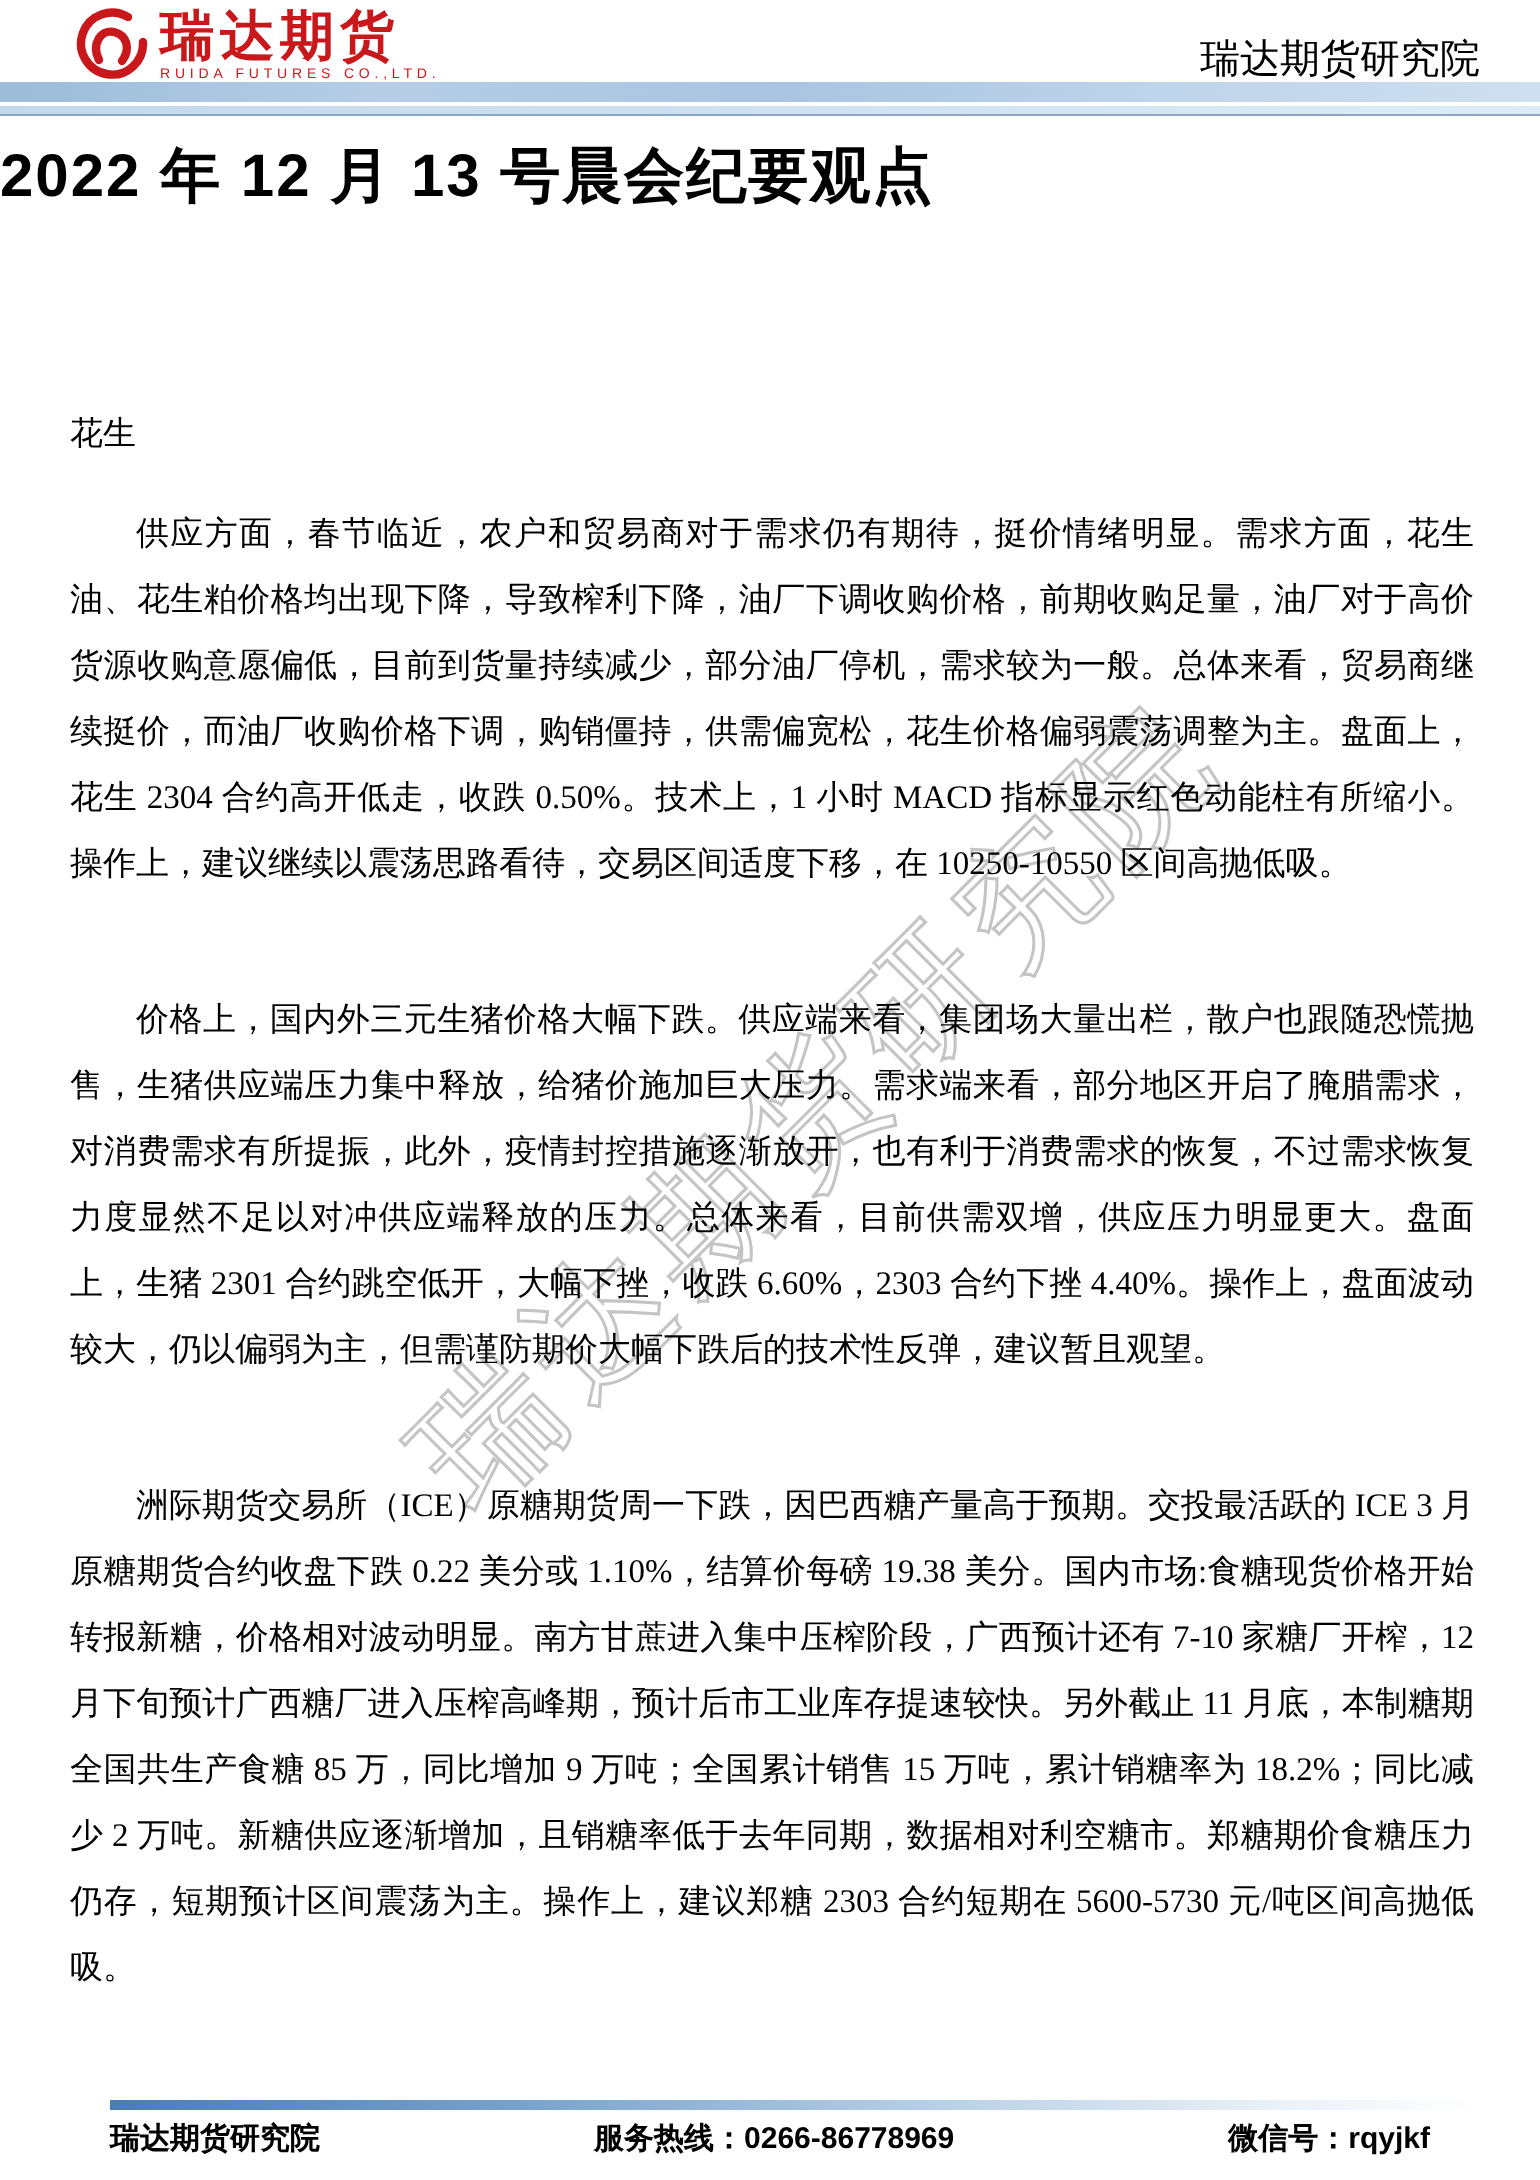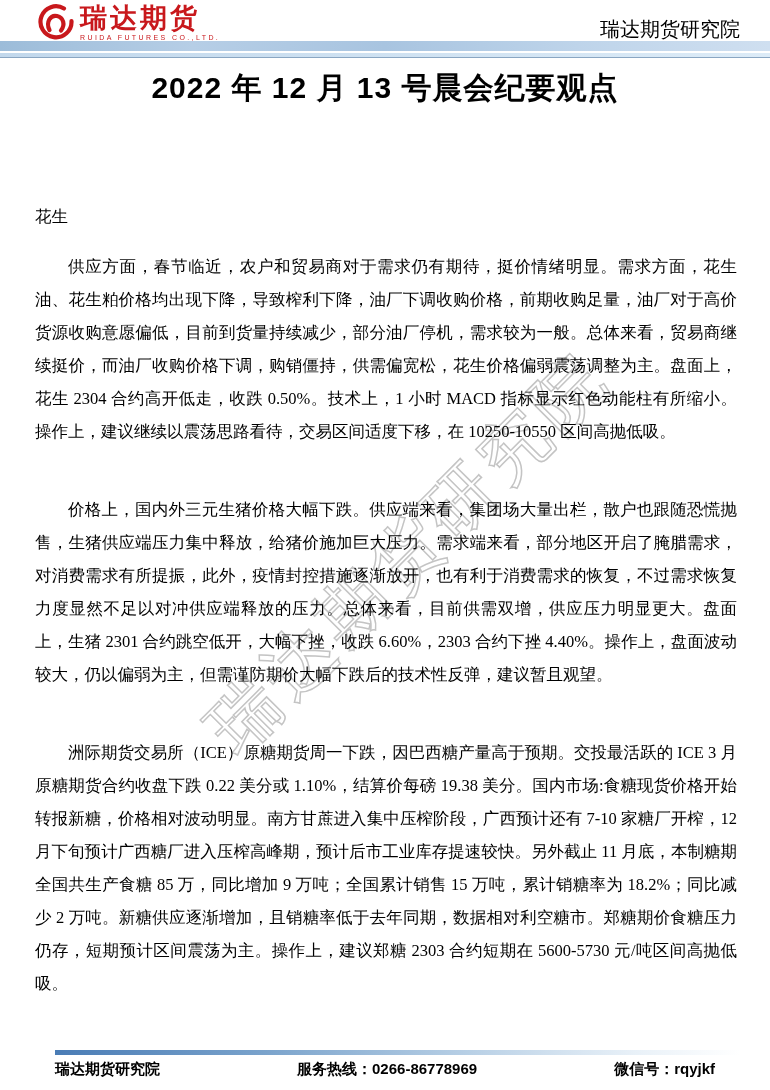--- a/index.html
+++ b/index.html
@@ -35,21 +35,20 @@
   
   .hbar { position:absolute; left:0; top:41px; width:770px; }
   .hbar-main  { height:10px; background:linear-gradient(90deg,#9cbcd9 0%,#b6cee6 25%,#a8c4e0 50%,#bed4ea 75%,#cfdff0 100%); }
   .hbar-gap   { height:2px;  background:#ffffff; }
   .hbar-sub   { height:4px;  background:linear-gradient(90deg,#c2d8ec 0%,#dcebf7 100%); }
   .hbar-line  { height:1px;  background:#8aa6c2; }
 
   
   .page-title {
     position:absolute; left:0; top:68px; width:770px;
-    text-align:center;
     font-family:"Liberation Sans","DejaVu Sans",sans-serif;
     font-weight:bold; font-size:30px; letter-spacing:1px;
   }
 
   
   .category { position:absolute; left:0; top:138px; width:770px; display:flex; justify-content:center; align-items:center; }
   .cat-icon { position:relative; width:64px; height:56px; margin-right:8px; }
   .sq { position:absolute; }
   .sq-yellow { left:17px; top:2px;  width:25px; height:25px; background:linear-gradient(90deg,#ffc608 0%,#ffd84d 55%,#fff0bb 100%); }
   .sq-red    { left:1px;  top:20px; width:26px; height:22px; background:linear-gradient(270deg,#ee2a22 0%,#f87a70 55%,#fcd6cf 100%); }

